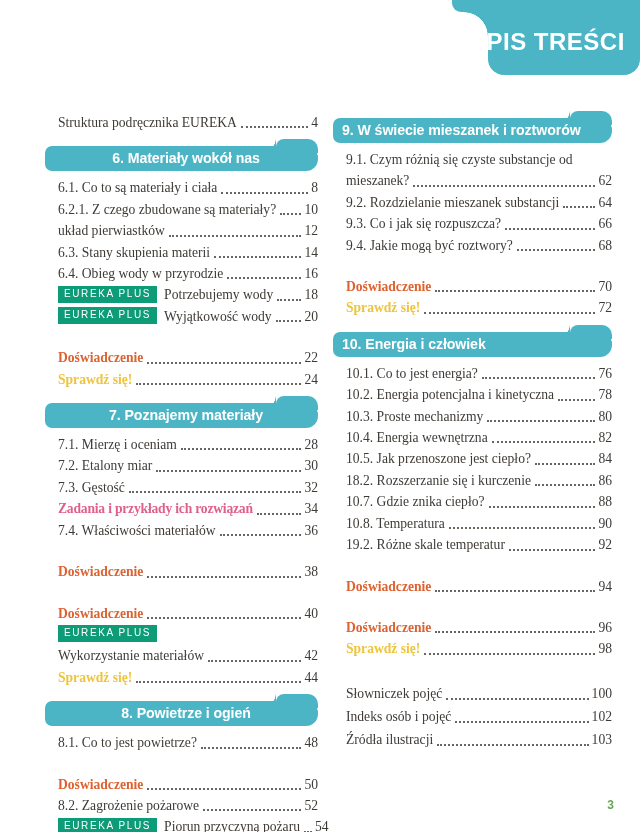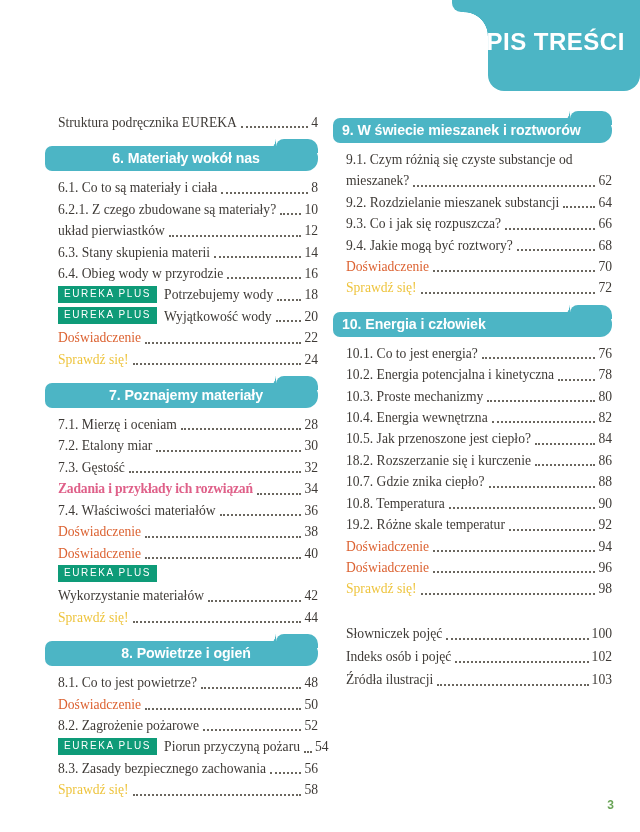--- a/index.html
+++ b/index.html
@@ -8,21 +8,21 @@
   }
   *{box-sizing:border-box;margin:0;padding:0;}
   html,body{width:640px;height:832px;}
   body{
     position:relative;width:640px;height:832px;background:#ffffff;
     font-family:"Liberation Serif", serif;color:var(--ink);overflow:hidden;
   }
 
   
   .header-box{
-    position:absolute;left:488px;top:0;width:152px;height:91px;
+    position:absolute;left:488px;top:0;width:152px;height:75px;
     background:var(--teal);
     border-bottom-left-radius:16px;border-bottom-right-radius:16px;
   }
   .header-box .strip{
     position:absolute;left:-36px;top:0;width:40px;height:12px;
     background:var(--teal);border-bottom-left-radius:9px;
   }
   .header-box .fillet{
     position:absolute;left:-24px;top:12px;width:24px;height:24px;
     background:radial-gradient(circle 24px at 0 100%, #ffffff 23.4px, var(--teal) 24px);
@@ -64,22 +64,22 @@
   .row{display:flex;align-items:baseline;}
   .row > *{line-height:21.4px;}
   .row .t{white-space:nowrap;font-size:13.6px;}
   .row .lead{
     flex:1 1 8px;min-width:8px;align-self:flex-end;
     border-bottom:2px dotted var(--leader);margin:0 3px 5px 4px;
   }
   .row .pg{font-size:13.6px;}
   .row.line1 .t{white-space:normal;}
 
-  .row.experiment .t{color:var(--orange);font-weight:normal;}
-  .row.check .t{color:var(--yellow);font-weight:normal;}
+  .row.experiment .t{color:var(--orange);font-weight:bold;margin-top:20px;}
+  .row.check .t{color:var(--yellow);font-weight:bold;}
   .row.tasks .t{color:var(--pink);font-weight:bold;letter-spacing:-0.2px;}
 
   .back .row > *{line-height:23px;}
 
   
   .plus-badge{
     display:inline-block;background:var(--green);color:#ffffff;
     font-family:"Liberation Sans", sans-serif;font-weight:normal;
     font-size:10px;letter-spacing:1.6px;line-height:14px;
     padding:1px 6px 2px 6px;margin-right:7px;white-space:nowrap;

